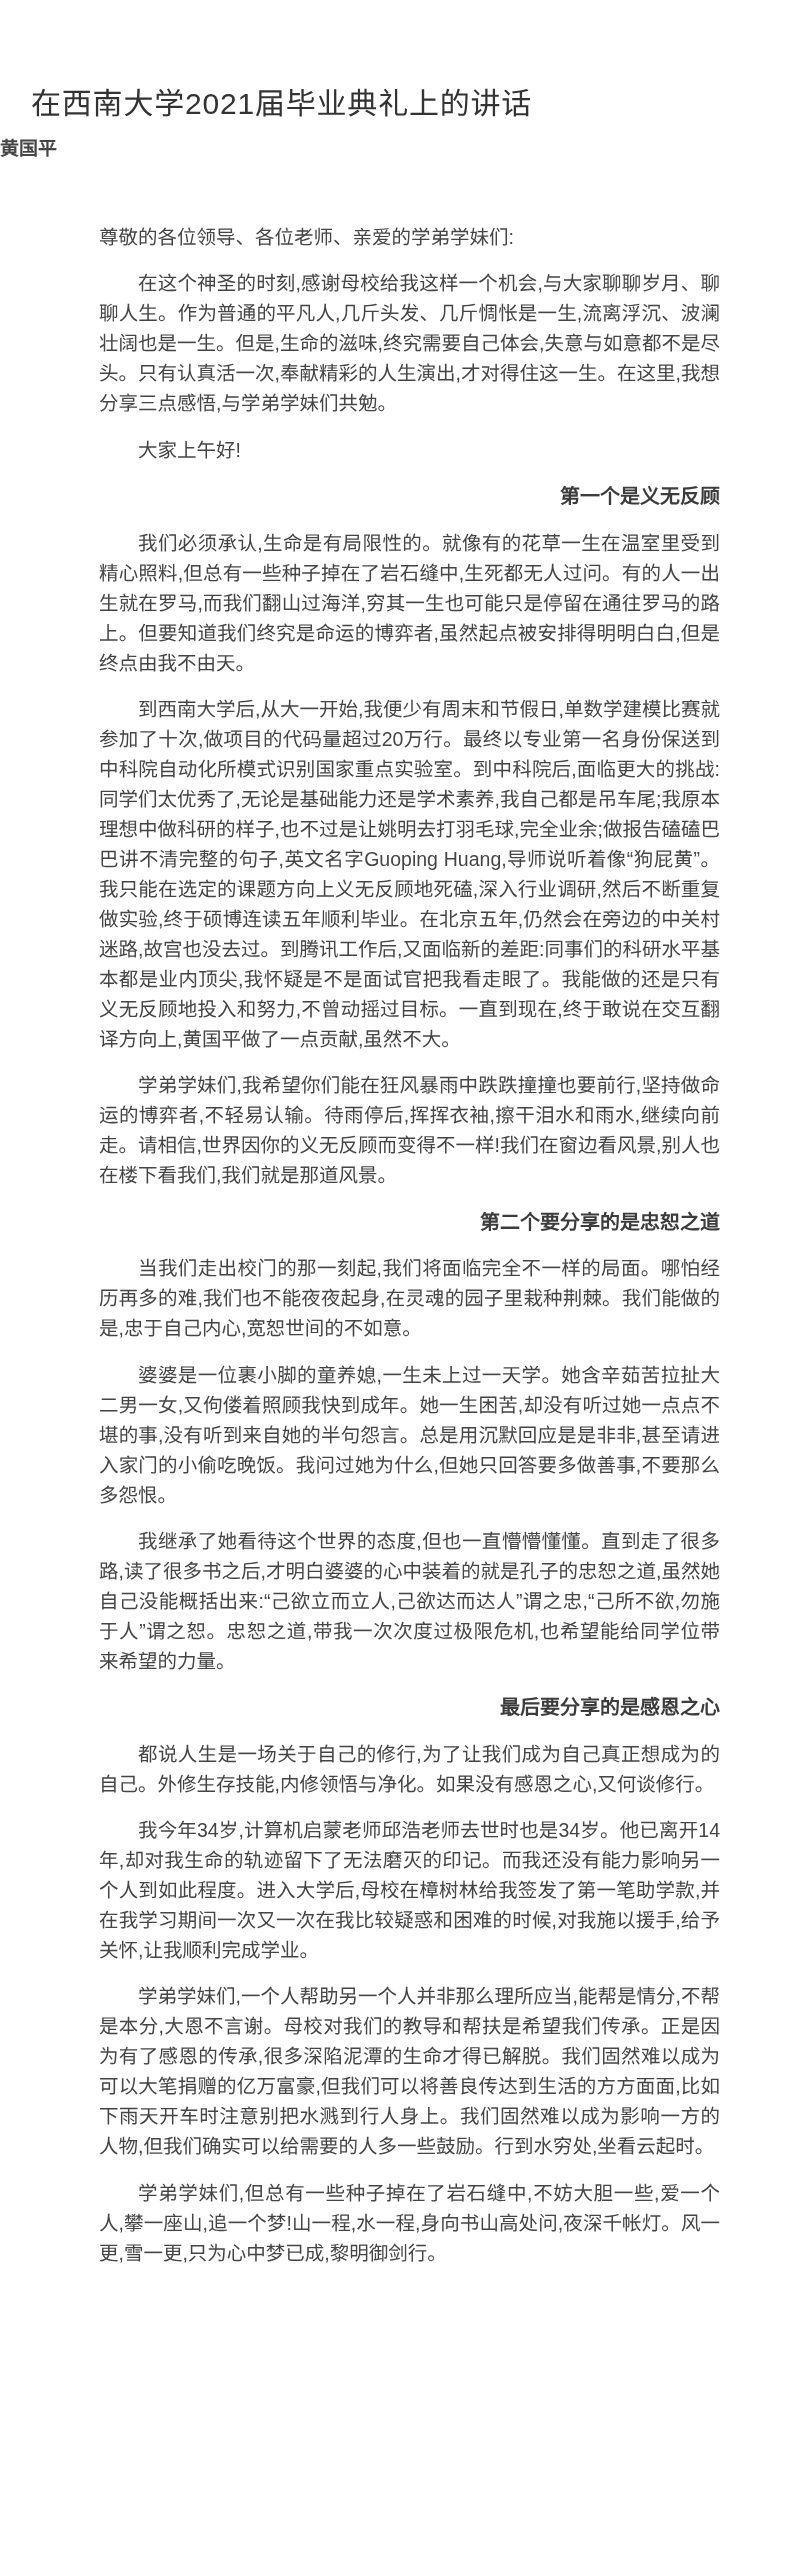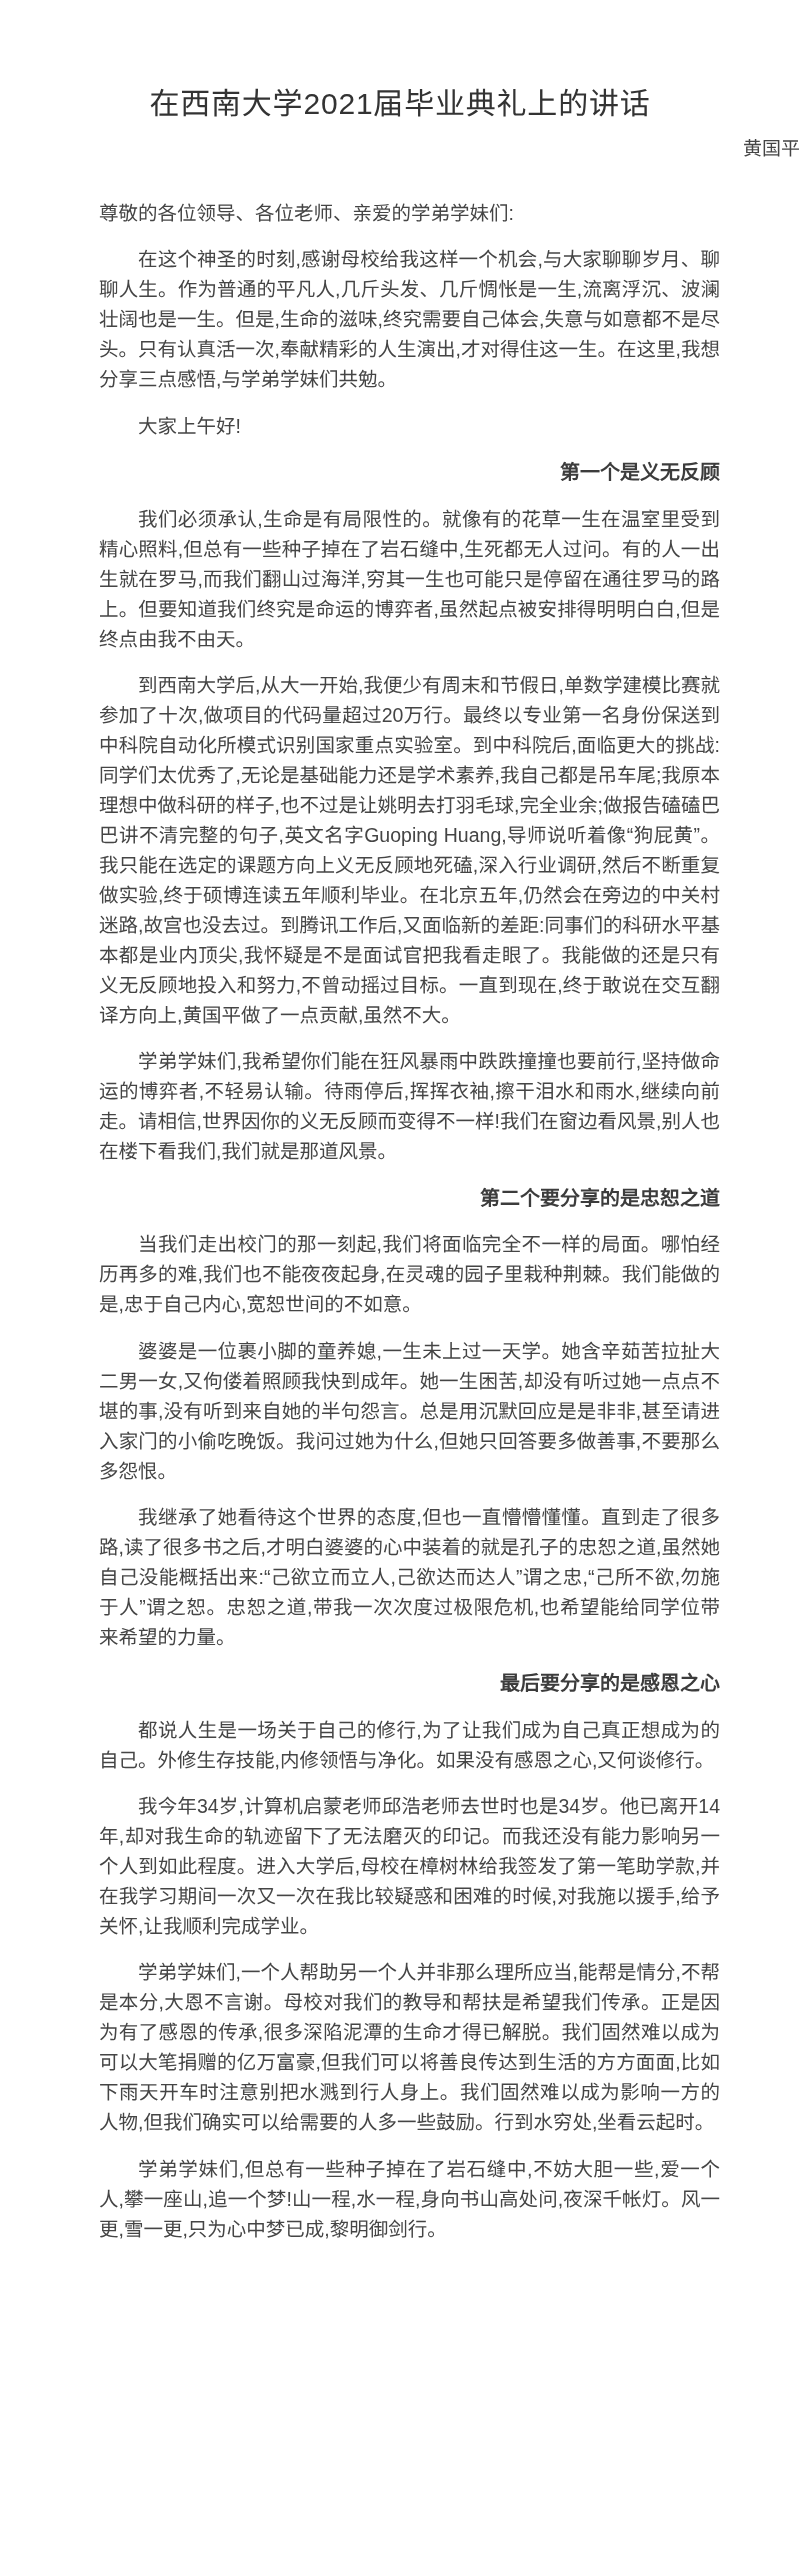--- a/index.html
+++ b/index.html
@@ -15,34 +15,34 @@
     background: var(--background, #ffffff);
     overflow: hidden;
     font-family: "Liberation Sans", "DejaVu Sans", sans-serif;
   }
   .article-title {
     margin: 0;
     padding: 84px 31px 0 31px;
     font-size: 30px;
     font-weight: 500;
     line-height: 39px;
-    text-align: center;
+    text-align: left;
     color: var(--title-color, #333333);
     letter-spacing: 0.8px;
   }
   .article-author {
     margin: 12.5px 0 0 0;
     font-size: 19px;
-    font-weight: 400;
+    font-weight: 700;
     line-height: 26.5px;
-    text-align: right;
+    text-align: left;
     color: var(--author-color, #454545);
   }
   .article-body {
-    margin-top: 36px;
+    margin-top: 60px;
     padding: 0 80px 0 99px;
   }
   .para {
     margin: 0 0 16.4px 0;
     font-size: 19.5px;
     line-height: 30px;
     color: var(--body-color, #454545);
     text-align: justify;
     text-indent: 2em;
     word-break: break-all;

